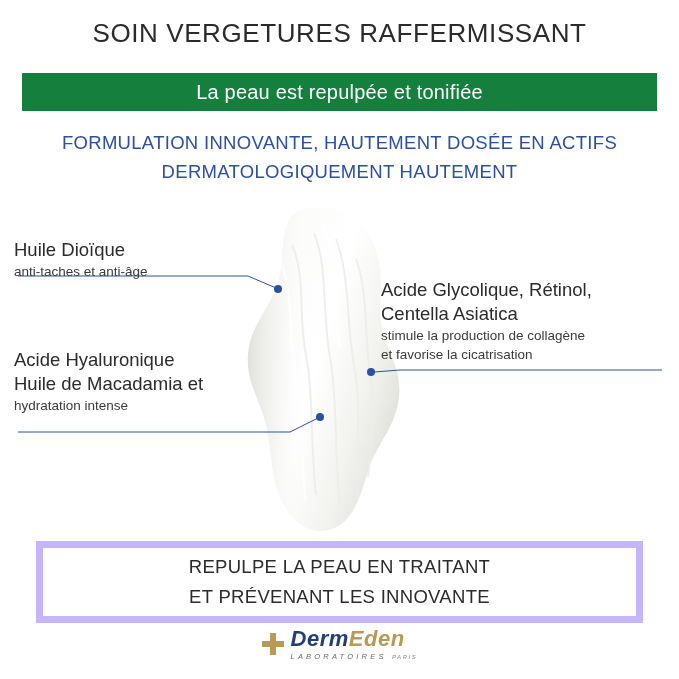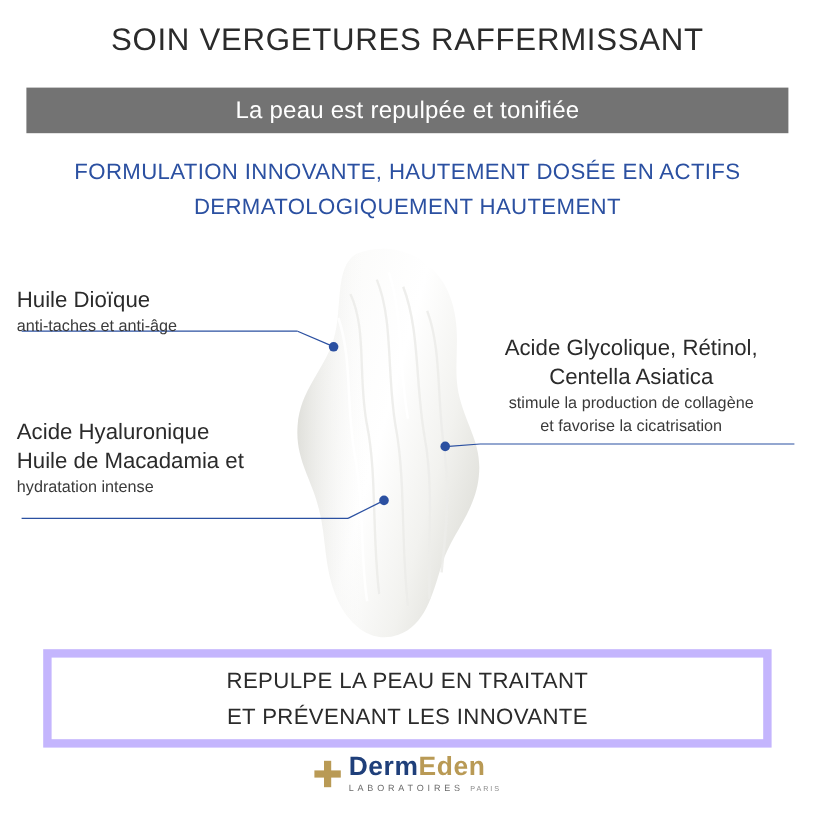--- a/index.html
+++ b/index.html
@@ -34,21 +34,21 @@
     color: #2b2b2b;
     font-weight: 400;
   }
 
   .banner {
     position: absolute;
     top: 73px;
     left: 22px;
     width: 635px;
     height: 38px;
-    background: #737373;
+    background: #15803d;
     display: flex;
     align-items: center;
     justify-content: center;
   }
   .banner-text {
     color: #ffffff;
     font-size: 20px;
     letter-spacing: 0.2px;
   }
 
@@ -83,21 +83,21 @@
     line-height: 24px;
     font-weight: 400;
   }
   .callout .c-sub {
     font-size: 13.5px;
     color: #3a3a3a;
     line-height: 18px;
     margin-top: 1px;
   }
   .callout.right {
-    text-align: center;
+    text-align: left;
   }
 
   .co-1 { left: 14px; top: 238px; width: 260px; }
   .co-2 { left: 14px; top: 348px; width: 280px; }
   .co-3 { right: 8px; top: 278px; width: 290px; }
 
   
   .lines {
     position: absolute;
     left: 0; top: 0;
@@ -148,20 +148,21 @@
     content: "";
     position: absolute;
     background: #b99a55;
   }
   .logo-cross:before { left: 8px; top: 0; width: 6px; height: 22px; }
   .logo-cross:after  { left: 0; top: 8px; width: 22px; height: 6px; }
   .logo-words {
     display: flex;
     flex-direction: column;
     line-height: 1;
+    font-style: italic;
   }
   .logo-main {
     font-size: 22px;
     color: #1f3f7a;
     letter-spacing: 0.5px;
     font-weight: 700;
   }
   .logo-main .eden { color: #b99a55; }
   .logo-sub {
     font-size: 7.5px;

